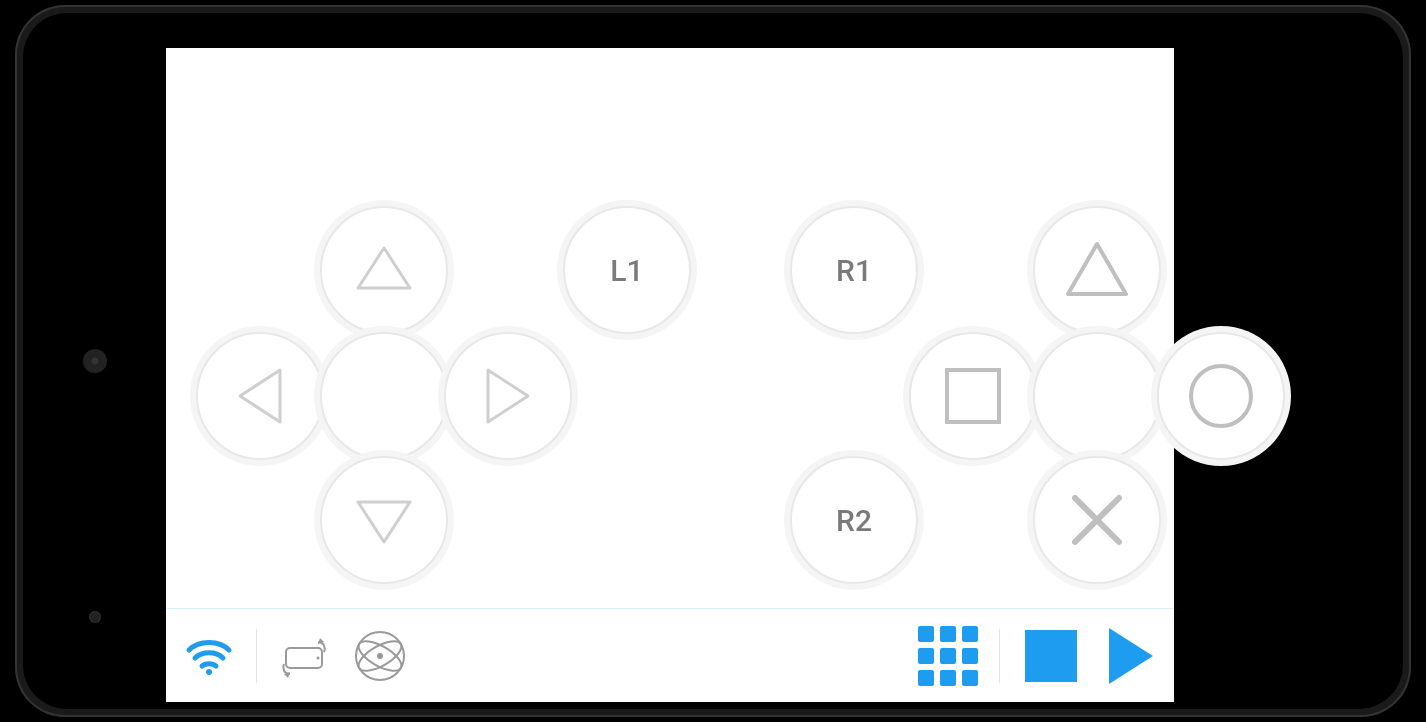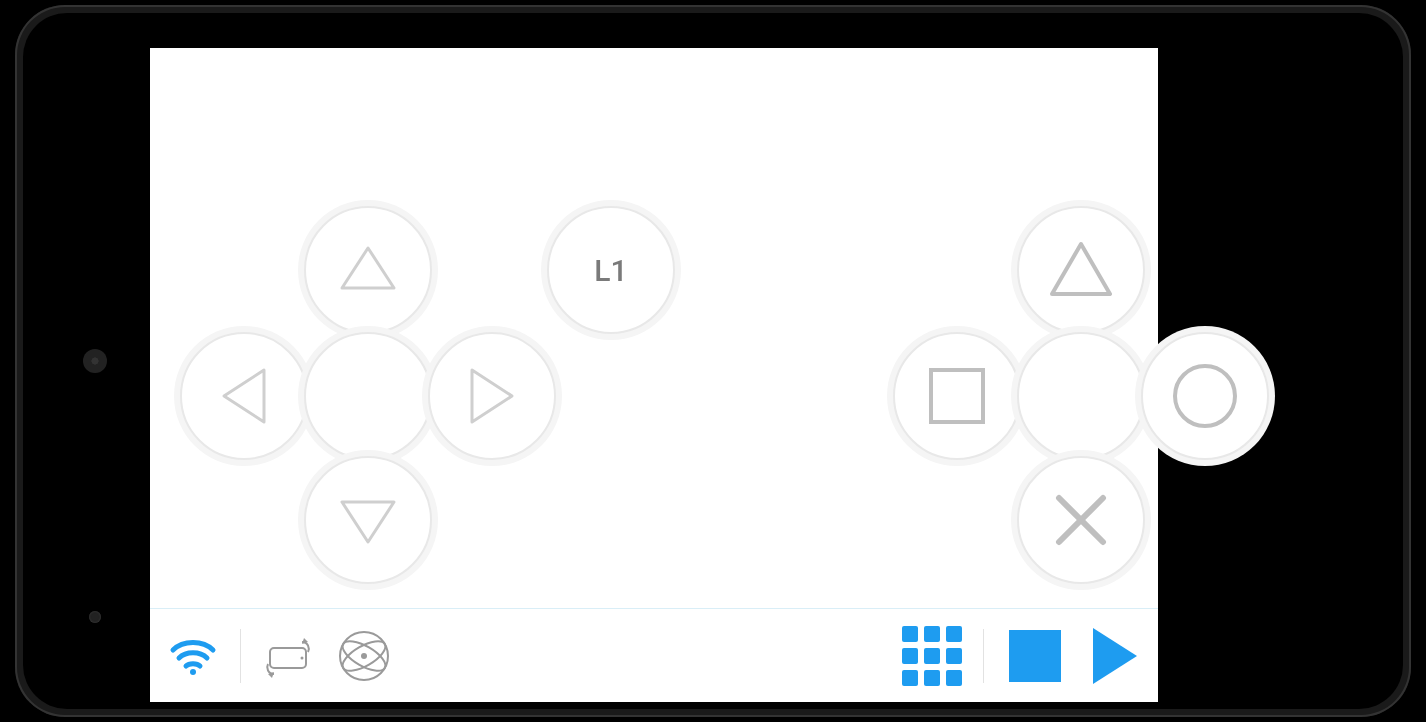--- a/index.html
+++ b/index.html
@@ -44,21 +44,21 @@
   left: 66px;
   top: 598px;
   width: 12px;
   height: 12px;
   background: #222;
   border-radius: 50%;
   box-shadow: inset 0 0 2px #444;
 }
 .screen {
   position: absolute;
-  left: 127px;
+  left: 143px;
   top: 35px;
   width: 1008px;
   height: 654px;
   background: #fff;
 }
 .controls-canvas {
   position: relative;
   width: 100%;
   height: 560px;
 }
@@ -161,20 +161,26 @@
         </div>
         <div class="circle-btn" style="left:154px; top:408px;">
           <svg width="64" height="60" viewBox="0 0 64 60">
             <polygon points="32,52 6,12 58,12" fill="none" stroke="#cfcfcf" stroke-width="3" stroke-linejoin="round"></polygon>
           </svg>
         </div>
 
         <div class="circle-btn" style="left:397px; top:158px;">
           <span>L1</span>
         </div>
+        <div class="circle-btn" style="left:624px; top:158px;">
+          <span>R1</span>
+        </div>
+        <div class="circle-btn" style="left:624px; top:408px;">
+          <span>R2</span>
+        </div>
 
         <div class="circle-btn" style="left:867px; top:158px;">
           <svg width="70" height="64" viewBox="0 0 70 64">
             <polygon points="35,6 64,56 6,56" fill="none" stroke="#bfbfbf" stroke-width="4" stroke-linejoin="round"></polygon>
           </svg>
         </div>
         <div class="circle-btn" style="left:743px; top:284px;">
           <svg width="64" height="64" viewBox="0 0 64 64">
             <rect x="6" y="6" width="52" height="52" fill="none" stroke="#bfbfbf" stroke-width="4"></rect>
           </svg>

